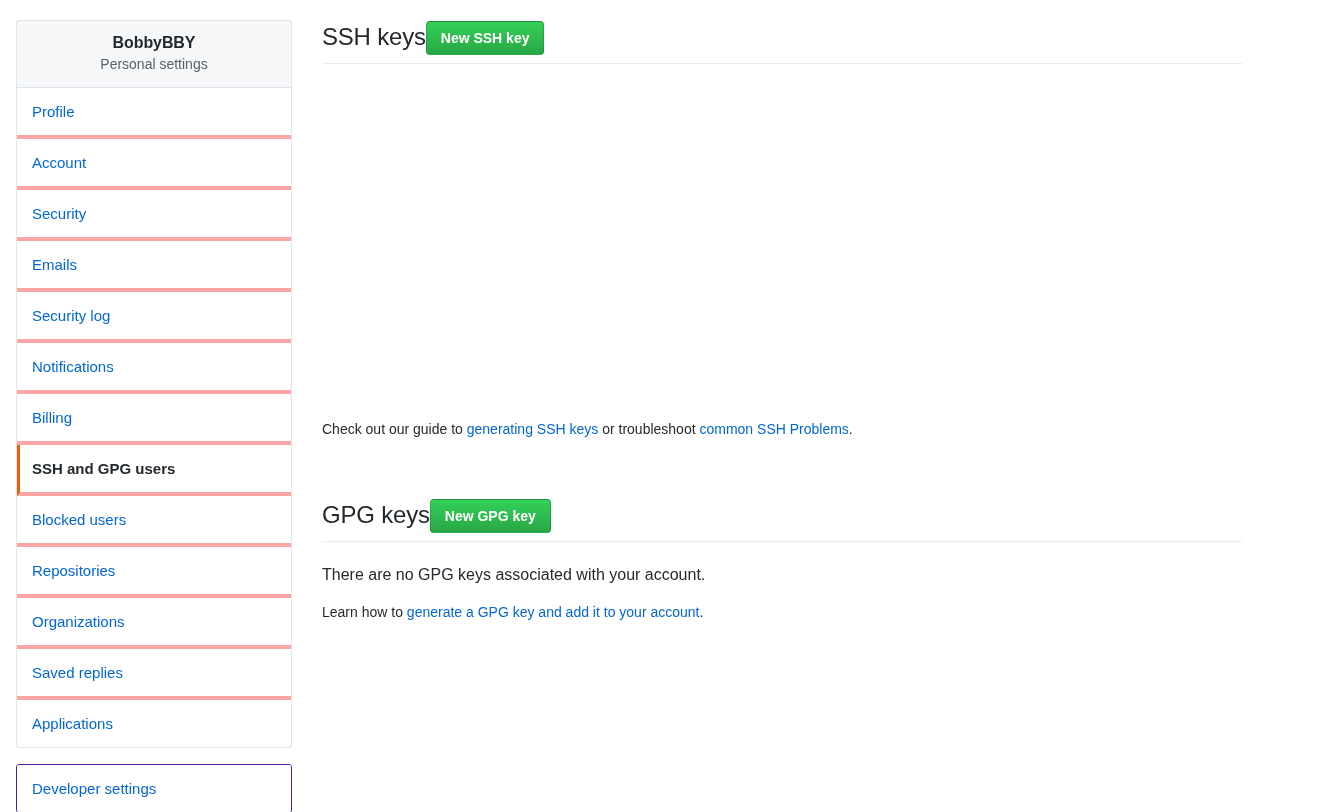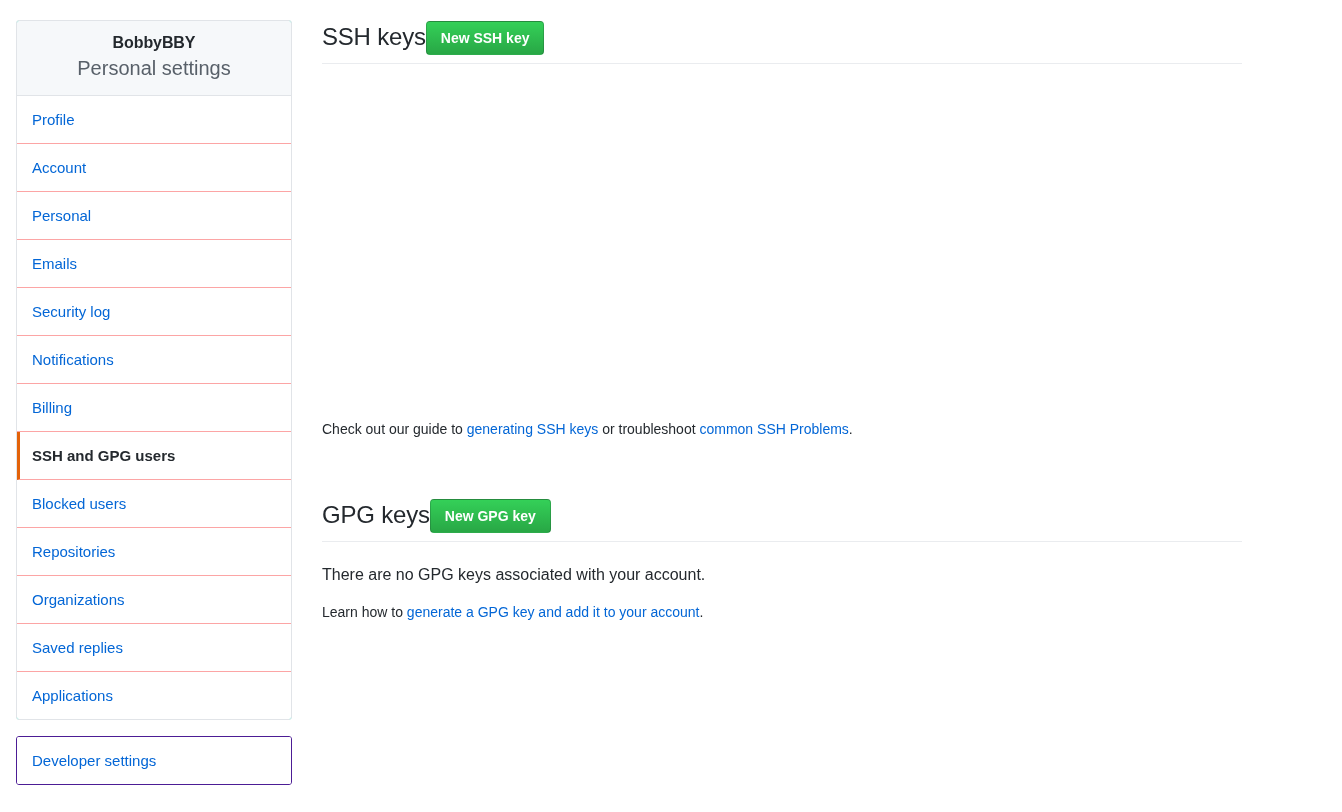--- a/index.html
+++ b/index.html
@@ -47,32 +47,32 @@
   }
   .nav-header-name {
     display: block;
     font-size: 16px;
     font-weight: bold;
     color: #24292e;
     letter-spacing: -0.1px;
   }
   .nav-header-sub {
     display: block;
-    font-size: 20px;
+    font-size: 14px;
     color: #586069;
     margin-top: 1px;
   }
   .nav-item {
     display: block;
     position: relative;
     padding: 14px 16px 14px 15px;
     font-size: 15px;
     color: #0366d6;
     text-decoration: none;
-    border-bottom: 1px solid #fca5a5;
+    border-bottom: 4px solid #fca5a5;
     line-height: 19px;
     cursor: pointer;
     background: #fff;
   }
   .nav-item:last-child { border-bottom: none; }
   .nav-item.selected {
     color: #24292e;
     font-weight: bold;
     border-left: 3px solid #e36209;
     padding-left: 12px;
@@ -177,21 +177,21 @@
         <span class="nav-header-sub">Personal settings</span>
       </div>
 
       <a class="nav-item" href="#">
         <span>Profile</span>
       </a>
       <a class="nav-item" href="#">
         <span>Account</span>
       </a>
       <a class="nav-item" href="#">
-        <span>Personal</span>
+        <span>Security</span>
       </a>
       <a class="nav-item" href="#">
         <span>Emails</span>
       </a>
       <a class="nav-item" href="#">
         <span>Security log</span>
       </a>
       <a class="nav-item" href="#">
         <span>Notifications</span>
       </a>

